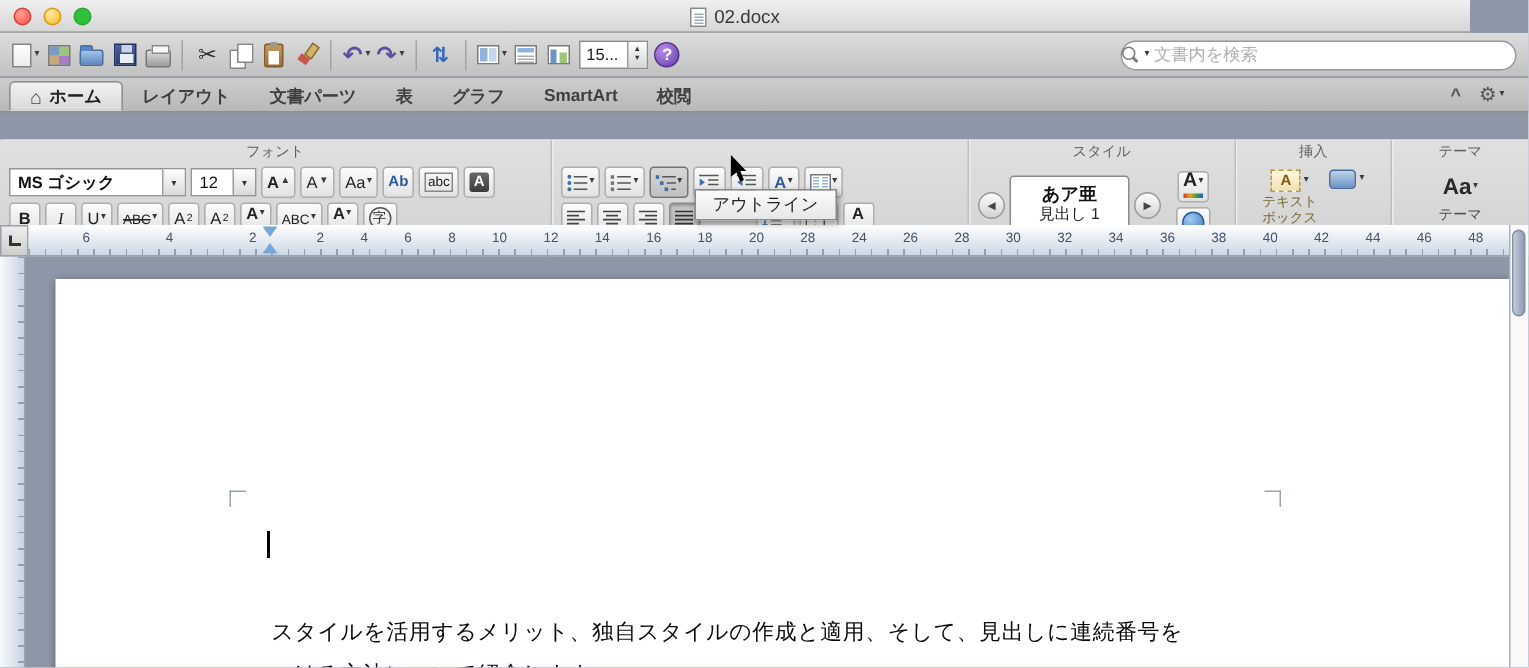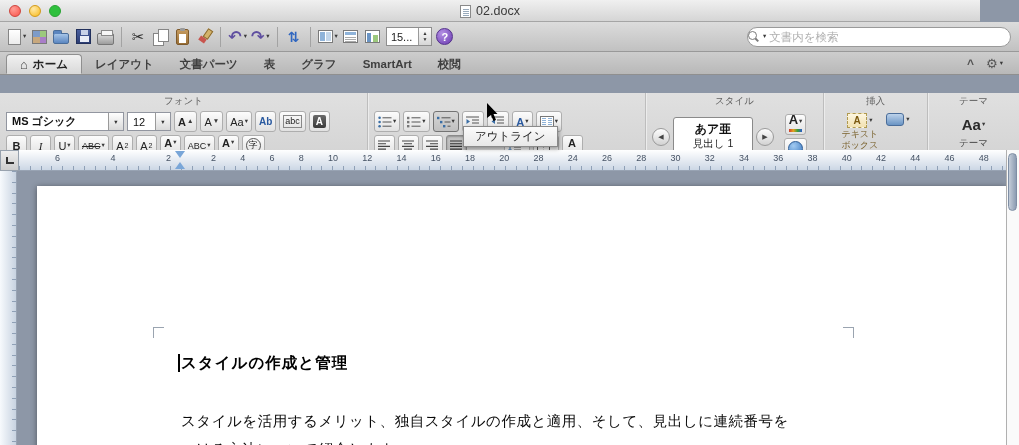--- a/index.html
+++ b/index.html
@@ -538,21 +538,20 @@
     <div class="indent-marker"></div>
   </div>
 </div>
 
 <div class="docarea">
   <div class="vruler"></div>
   <div class="page">
     <span class="cmark left"></span>
     <span class="cmark right"></span>
     <span class="caret"></span>
-    <div class="heading">スタイルの作成と管理</div>
     <div class="bodyline l1">スタイルを活用するメリット、独自スタイルの作成と適用、そして、見出しに連続番号を</div>
     <div class="bodyline l2">つける方法について紹介します。</div>
   </div>
 </div>
 
 <div class="scrollbar">
   <div class="thumb"></div>
 </div>
 
 </body></html>

